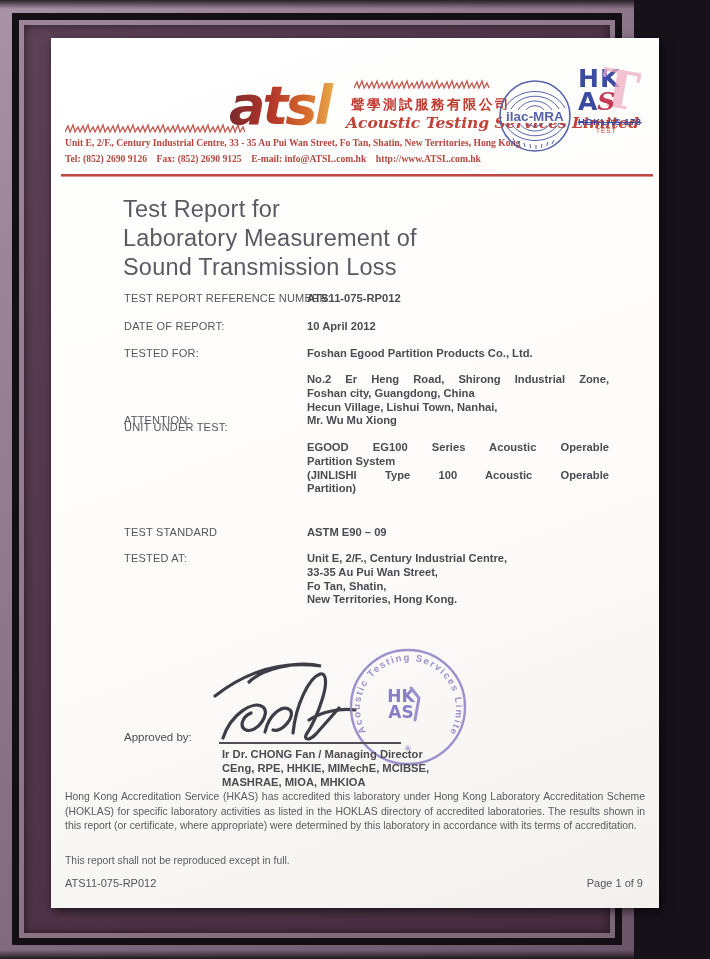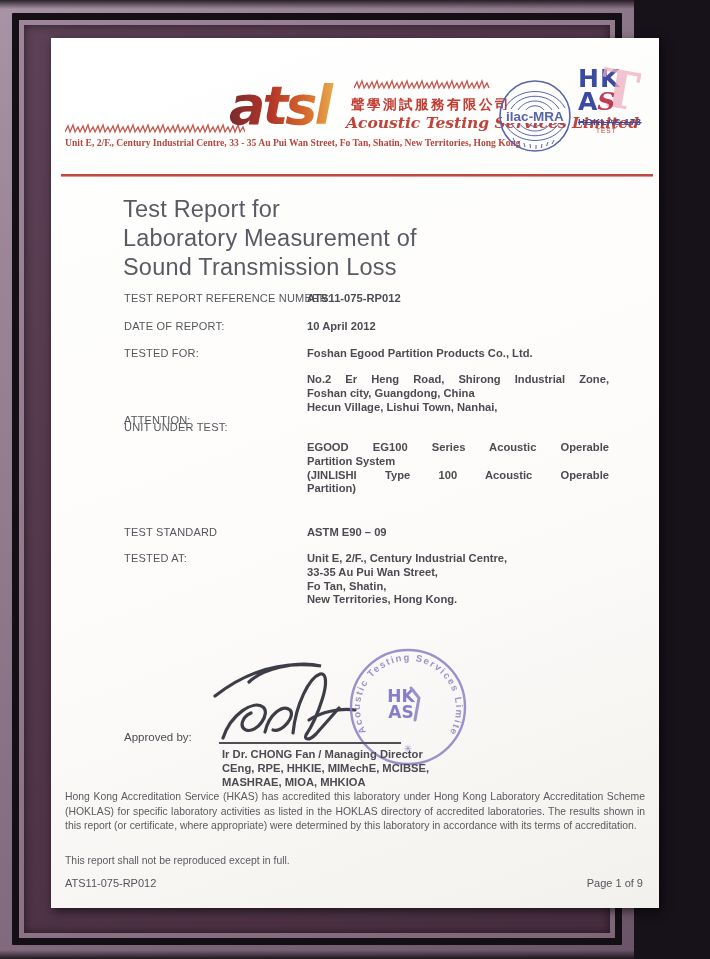--- a/index.html
+++ b/index.html
@@ -110,20 +110,21 @@
             <text x="0" y="50" font-family="DejaVu Sans, sans-serif" font-style="italic" font-weight="bold" font-size="54" letter-spacing="-3" fill="url(#lg)">atsl</text>
           </svg>
 
           <svg class="hdr-wave wave-top" width="140" height="16" viewBox="0 0 140 16">
             <path d="M0,10 l3,-6 2,6 3,-7 2,7 3,-5 2,5 l3,-6 2,6 3,-7 2,7 3,-5 2,5 l3,-6 2,6 3,-7 2,7 3,-5 2,5 l3,-6 2,6 3,-7 2,7 3,-5 2,5 l3,-6 2,6 3,-7 2,7 3,-5 2,5 l3,-6 2,6 3,-7 2,7 3,-5 2,5 l3,-6 2,6 3,-7 2,7 3,-5 2,5 l3,-6 2,6 3,-7 2,7 3,-5 2,5 l3,-6 2,6 3,-7 2,7 3,-5 2,5"></path>
           </svg>
 
           <div class="cn-name">聲學測試服務有限公司</div>
           <div class="en-name">Acoustic Testing Services Limited</div>
           <div class="addr1">Unit E, 2/F., Century Industrial Centre, 33 - 35 Au Pui Wan Street, Fo Tan, Shatin, New Territories, Hong Kong</div>
+          <div class="addr2">Tel: (852) 2690 9126    Fax: (852) 2690 9125    E-mail: info@ATSL.com.hk    http://www.ATSL.com.hk</div>
           <div class="hdr-rule"></div>
 
           <svg class="ilac" width="76" height="76" viewBox="0 0 76 76">
             <circle cx="38" cy="38" r="35" fill="none" stroke="#5863aa" stroke-width="1.6"></circle>
             <g fill="none" stroke="#5863aa" stroke-width="1">
               <path d="M8,30 C20,8 56,8 68,30"></path>
               <path d="M14,31 C24,14 52,14 62,31"></path>
               <path d="M21,32 C29,20 47,20 55,32"></path>
               <path d="M28,33 C33,26 43,26 48,33"></path>
               <path d="M8,46 C20,68 56,68 68,46"></path>
@@ -161,20 +162,21 @@
           <div class="lbl" style="top:309px">TESTED FOR:</div>
           <div class="val" style="top:309px">Foshan Egood Partition Products Co., Ltd.</div>
 
           <div class="val" style="top:335px">
             <div class="stretch">No.2 Er Heng Road, Shirong Industrial Zone,</div>
             <div>Foshan city, Guangdong, China</div>
             <div>Hecun Village, Lishui Town, Nanhai,</div>
           </div>
 
           <div class="lbl" style="top:376px">ATTENTION:</div>
+          <div class="val" style="top:376px">Mr. Wu Mu Xiong</div>
 
           <div class="lbl" style="top:383px">UNIT UNDER TEST:</div>
           <div class="val" style="top:403px">
             <div class="stretch">EGOOD EG100 Series Acoustic Operable</div>
             <div>Partition System</div>
             <div class="stretch">(JINLISHI Type 100 Acoustic Operable</div>
             <div>Partition)</div>
           </div>
 
           <div class="lbl" style="top:488px">TEST STANDARD</div>

